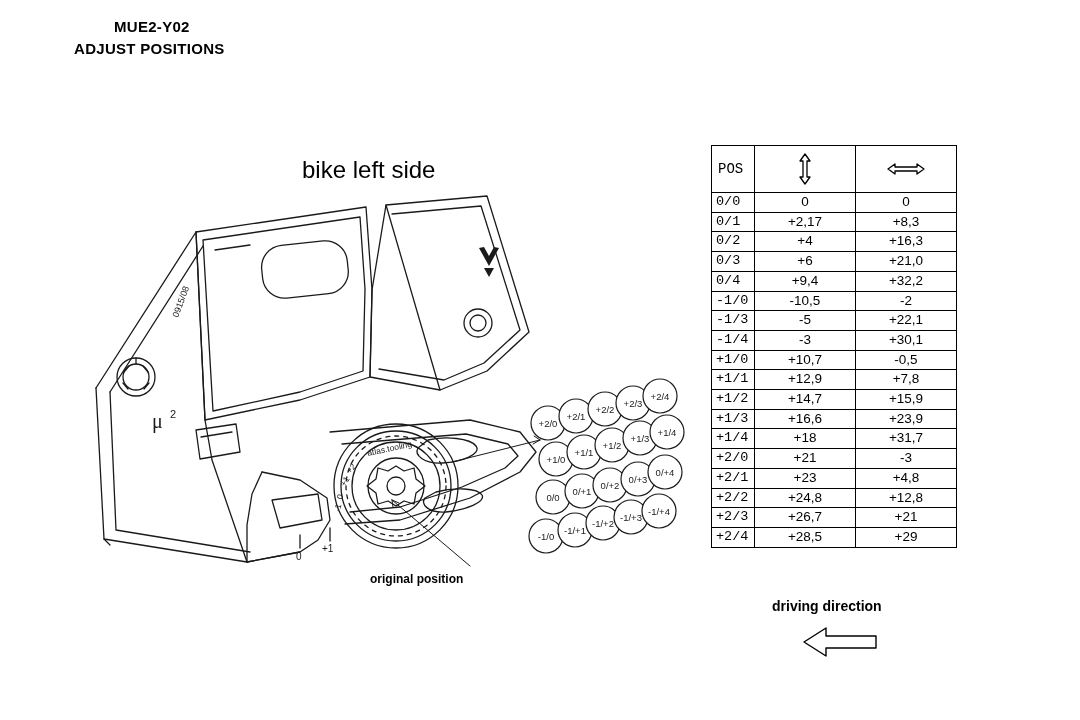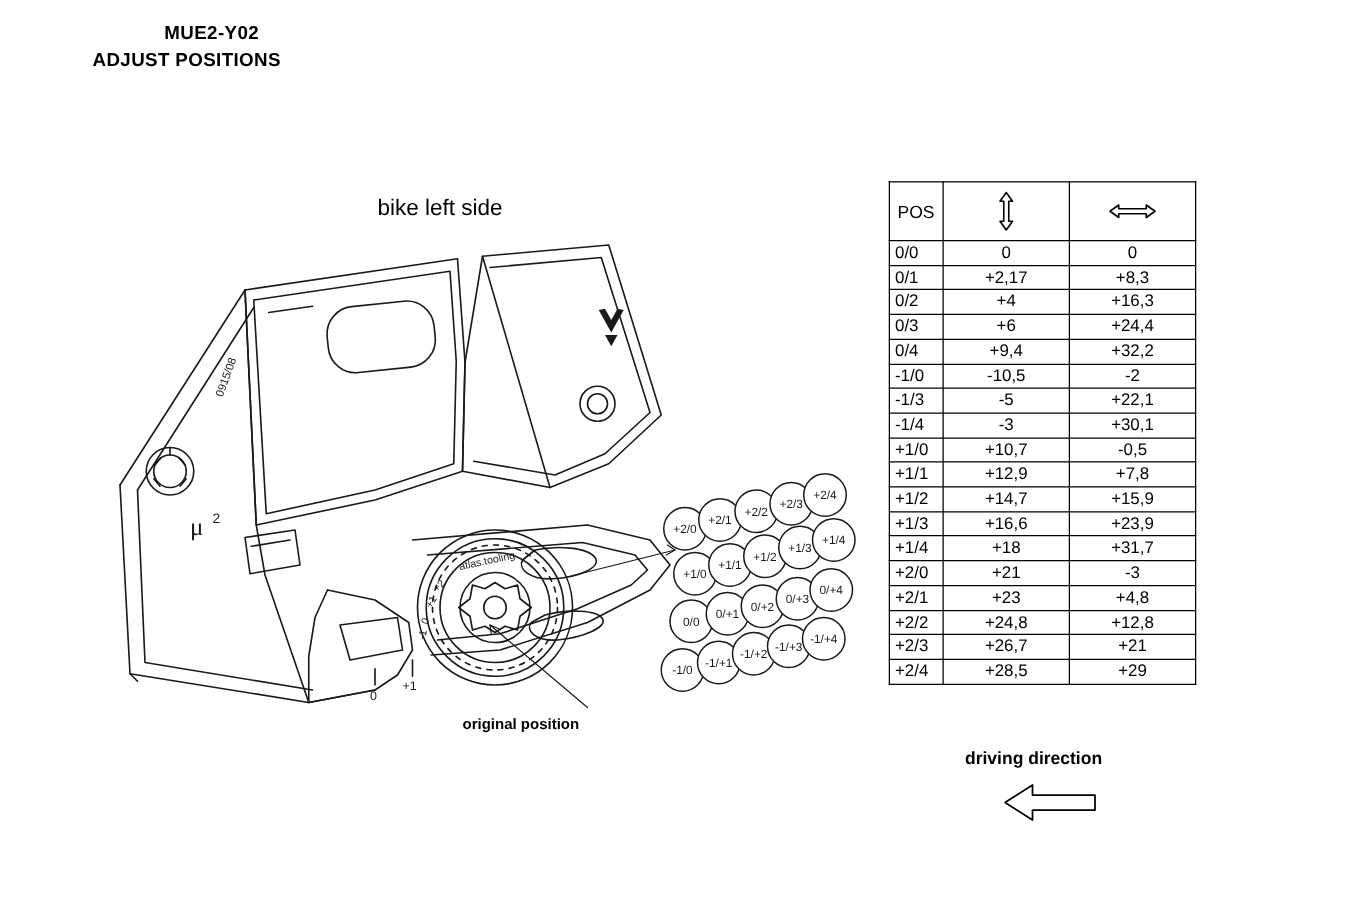--- a/index.html
+++ b/index.html
@@ -25,29 +25,28 @@
     position: absolute;
     left: 74px;
     top: 16px;
     font-weight: bold;
     font-size: 15px;
     letter-spacing: 0.3px;
     line-height: 1.45;
   }
   .title-block .code {
     padding-left: 40px;
-    text-align: center;
   }
 
   
   .label-bike-left {
     position: absolute;
     left: 302px;
     top: 156px;
-    font-size: 18px;
+    font-size: 24px;
   }
   .label-original {
     position: absolute;
     left: 370px;
     top: 572px;
     font-size: 12px;
     font-weight: bold;
   }
   .label-driving {
     position: absolute;
@@ -77,21 +76,21 @@
     font-size: 13.5px;
   }
   table.pos-table td, table.pos-table th {
     border: 1px solid #000;
     text-align: center;
     font-weight: normal;
     padding: 0;
     height: 18.7px;
     line-height: 18.7px;
   }
-  table.pos-table .c0 { width: 36px; text-align: left; padding-left: 4px; }
+  table.pos-table .c0 { width: 36px; text-align: left; padding-left: 4px; font-family: Liberation Mono, monospace; }
   table.pos-table .c1 { width: 100px; }
   table.pos-table .c2 { width: 100px; }
   table.pos-table thead td {
     height: 46px;
     vertical-align: middle;
   }
   table.pos-table thead .c0 {
     text-align: left;
     padding-left: 6px;
     font-size: 14px;
@@ -322,21 +321,21 @@
             <td class="c2">+8,3</td>
           </tr>
           <tr>
             <td class="c0">0/2</td>
             <td class="c1">+4</td>
             <td class="c2">+16,3</td>
           </tr>
           <tr>
             <td class="c0">0/3</td>
             <td class="c1">+6</td>
-            <td class="c2">+24,4</td>
+            <td class="c2">+21,0</td>
           </tr>
           <tr>
             <td class="c0">0/4</td>
             <td class="c1">+9,4</td>
             <td class="c2">+32,2</td>
           </tr>
           <tr>
             <td class="c0">-1/0</td>
             <td class="c1">-10,5</td>
             <td class="c2">-2</td>

